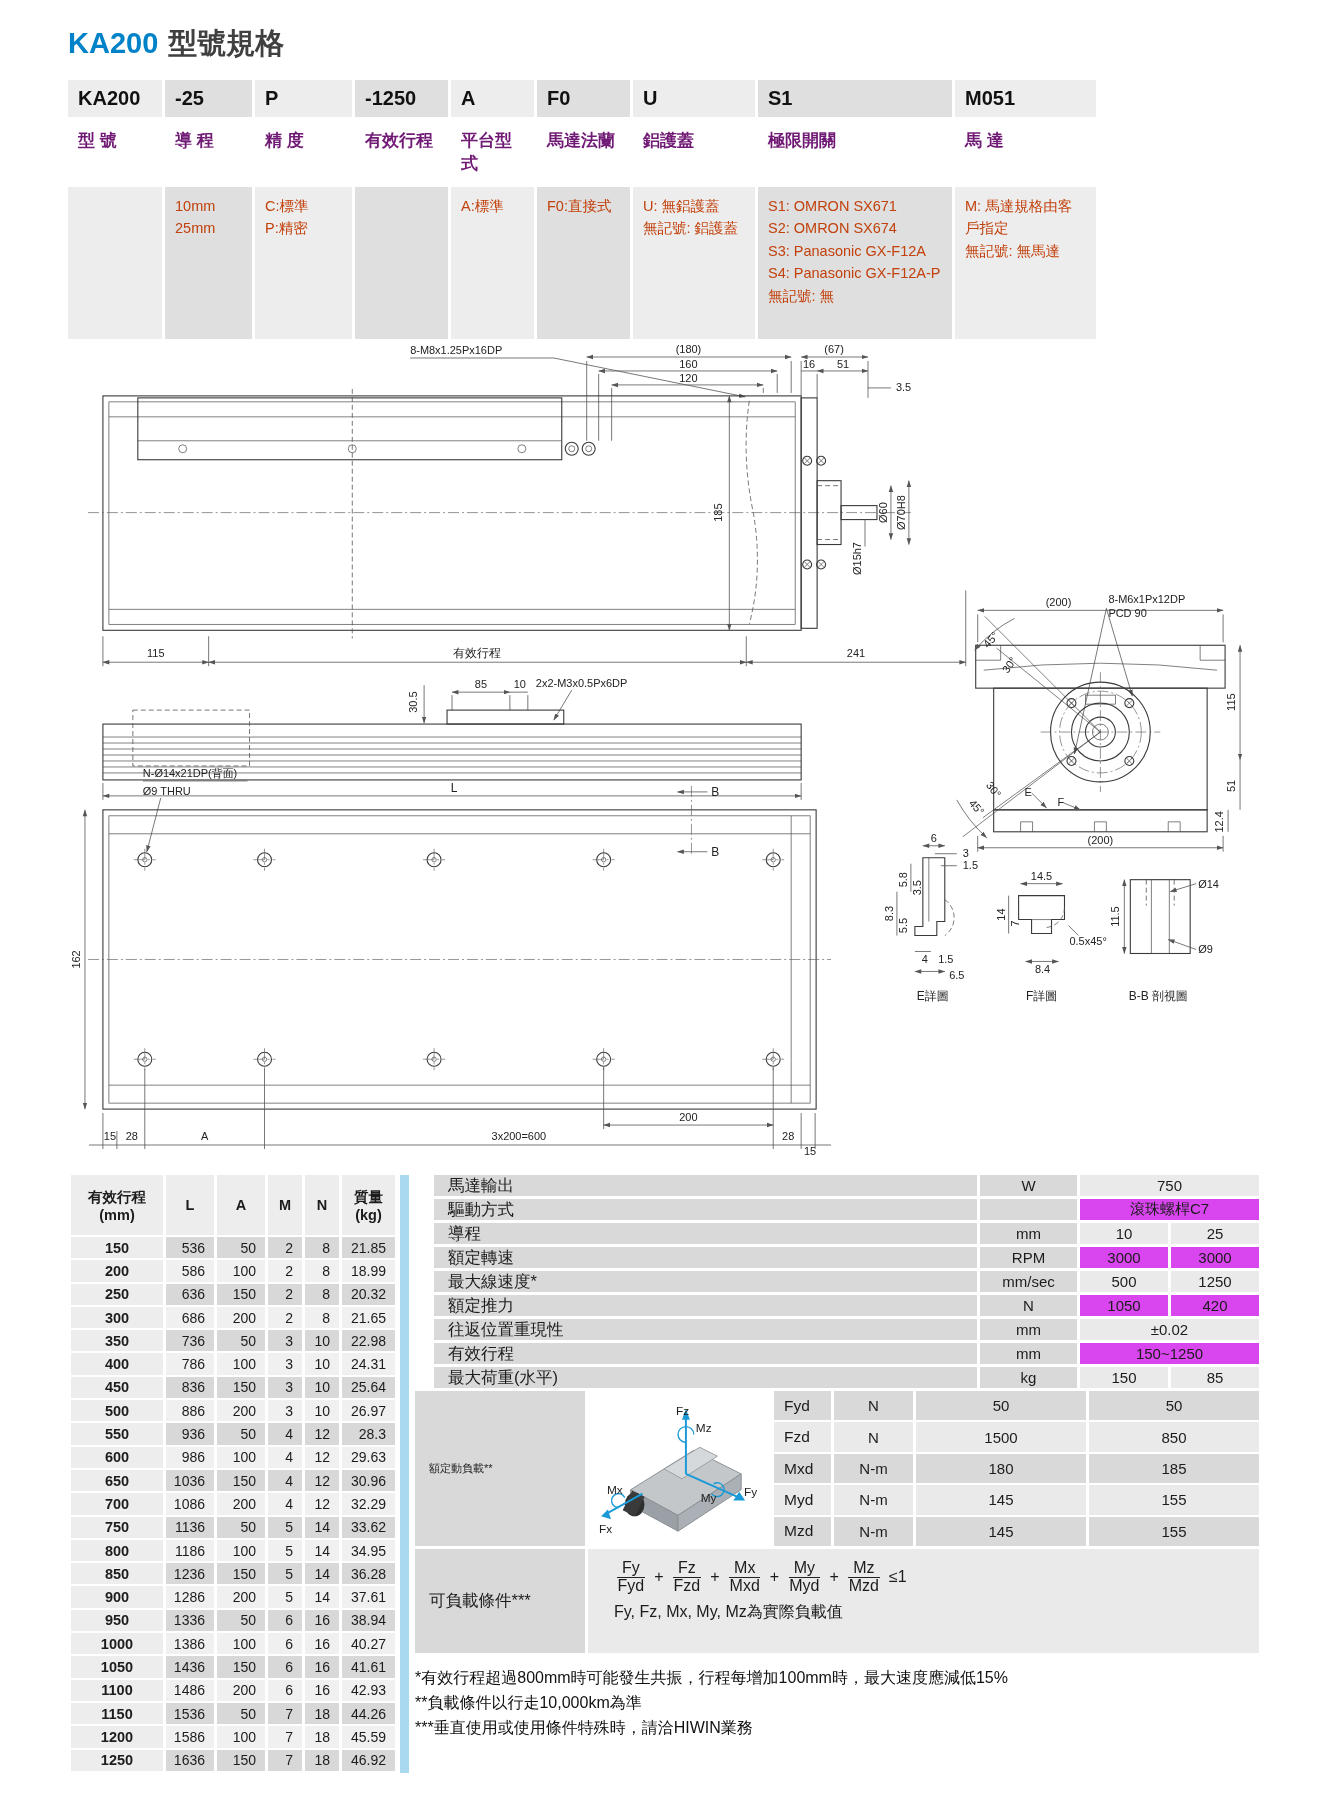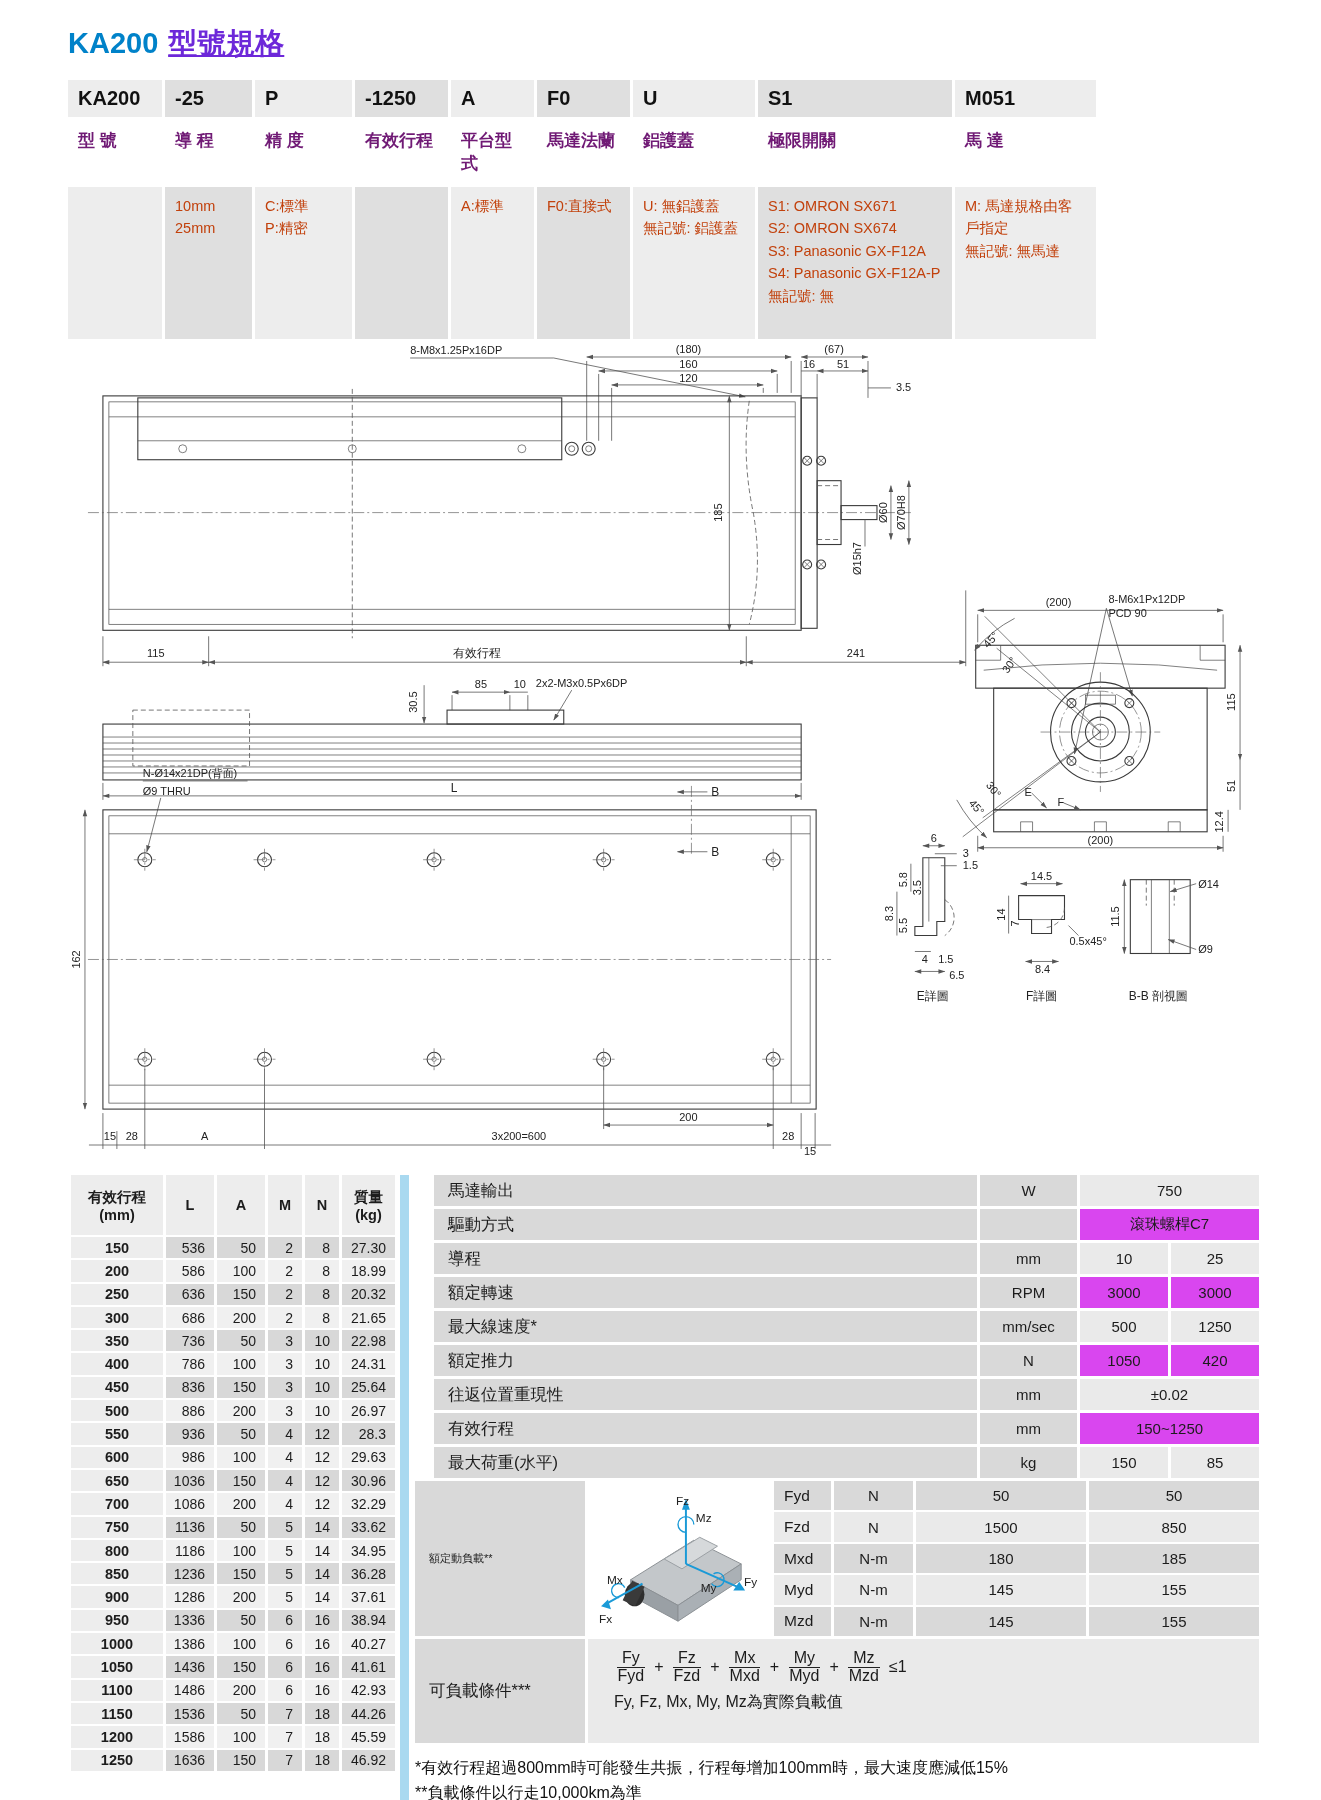--- a/index.html
+++ b/index.html
@@ -1,21 +1,21 @@
 <!DOCTYPE html>
 <html><head>
 <meta charset="utf-8">
 <style>
   html,body{margin:0;padding:0;background:#fff;}
   body{width:1321px;height:1800px;font-family:"Liberation Sans",sans-serif;color:#1c1c1c;position:relative;overflow:hidden;}
   .page{padding:18px 62px 0 68px;}
   
   .title{font-size:29px;font-weight:bold;letter-spacing:0;margin:6px 0 16px 0;}
   .title .m{color:#0082c9;margin-right:10px;}
-  .title .r{color:#6d28d9;text-decoration:underline;}
+  .title .r{color:#404040;}
   
   .mc{display:grid;grid-template-columns:94px 87px 97px 93px 83px 93px 122px 194px 141px;column-gap:3px;row-gap:3px;width:1022px;}
   .mc .cell{padding:7px 10px;box-sizing:border-box;}
   .mc .code{font-size:20px;font-weight:bold;color:#111;}
   .mc .lab{font-size:17px;font-weight:bold;color:#701a75;background:#fff;padding:9px 10px;}
   .mc .opt{font-size:14.5px;line-height:1.55;color:#c2410c;min-height:152px;padding-top:8px;}
   .b0{background:#ededed;} .b1{background:#dfdfdf;}
   
   .draw{margin-top:2px;}
   svg text{font-family:"Liberation Sans",sans-serif;}
@@ -29,21 +29,21 @@
   
   .tables{display:flex;align-items:flex-start;margin-top:10px;}
   table.dimt{border-collapse:separate;border-spacing:3px 2px;width:330px;}
   table.dimt th{background:#ededed;font-size:14.5px;font-weight:bold;white-space:pre-line;padding:4px 2px;height:52px;vertical-align:middle;}
   table.dimt td{font-size:14px;padding:1px 9px 1px 2px;text-align:right;height:19.3px;}
   table.dimt td.st{background:#ededed;font-weight:bold;font-size:14.5px;text-align:center;padding:1px 2px;}
   table.dimt tr:nth-child(odd) td.v{background:#d8d8d8;}
   table.dimt tr:nth-child(even) td.v{background:#f0f0f0;}
   .accent{width:9px;background:#a9d9f0;align-self:stretch;margin:2px 3px 0 2px;}
   .speccol{flex:1;margin-left:3px;margin-top:2px;}
-  .spec-row{display:flex;gap:3px;margin-bottom:3px;height:31px;padding-left:19px;}
+  .spec-row{display:flex;gap:3px;margin-bottom:3px;height:21px;padding-left:19px;}
   .s-label{flex:1;background:#d9d9d9;font-size:16.5px;display:flex;align-items:center;padding:0 14px;}
   .s-unit{width:97px;background:#d9d9d9;font-size:15px;display:flex;align-items:center;justify-content:center;}
   .s-val{width:88px;font-size:15px;display:flex;align-items:center;justify-content:center;}
   .s-val.merged{width:179px;}
   .vlight{background:#eaeaea;} .vdark{background:#d946ef;}
   .dyn{display:flex;gap:3px;margin-bottom:3px;height:155px;}
   .dyn .d-label{width:170px;background:#d9d9d9;font-size:11px;display:flex;align-items:center;padding:0 14px;box-sizing:border-box;}
   .dyn .d-img{width:183px;background:#fff;display:flex;align-items:center;justify-content:center;}
   .dyn .d-tab{flex:1;display:flex;flex-direction:column;gap:2px;}
   .dyn .dr{display:flex;gap:3px;flex:1;}
@@ -451,21 +451,21 @@
         </tr>
       </thead>
       <tbody id="dim-body">
 
           <tr>
             <td class="st">150</td>
             <td class="v">536</td>
             <td class="v">50</td>
             <td class="v">2</td>
             <td class="v">8</td>
-            <td class="v">27.30</td>
+            <td class="v">21.85</td>
           </tr>
 
           <tr>
             <td class="st">200</td>
             <td class="v">586</td>
             <td class="v">100</td>
             <td class="v">2</td>
             <td class="v">8</td>
             <td class="v">18.99</td>
           </tr>

